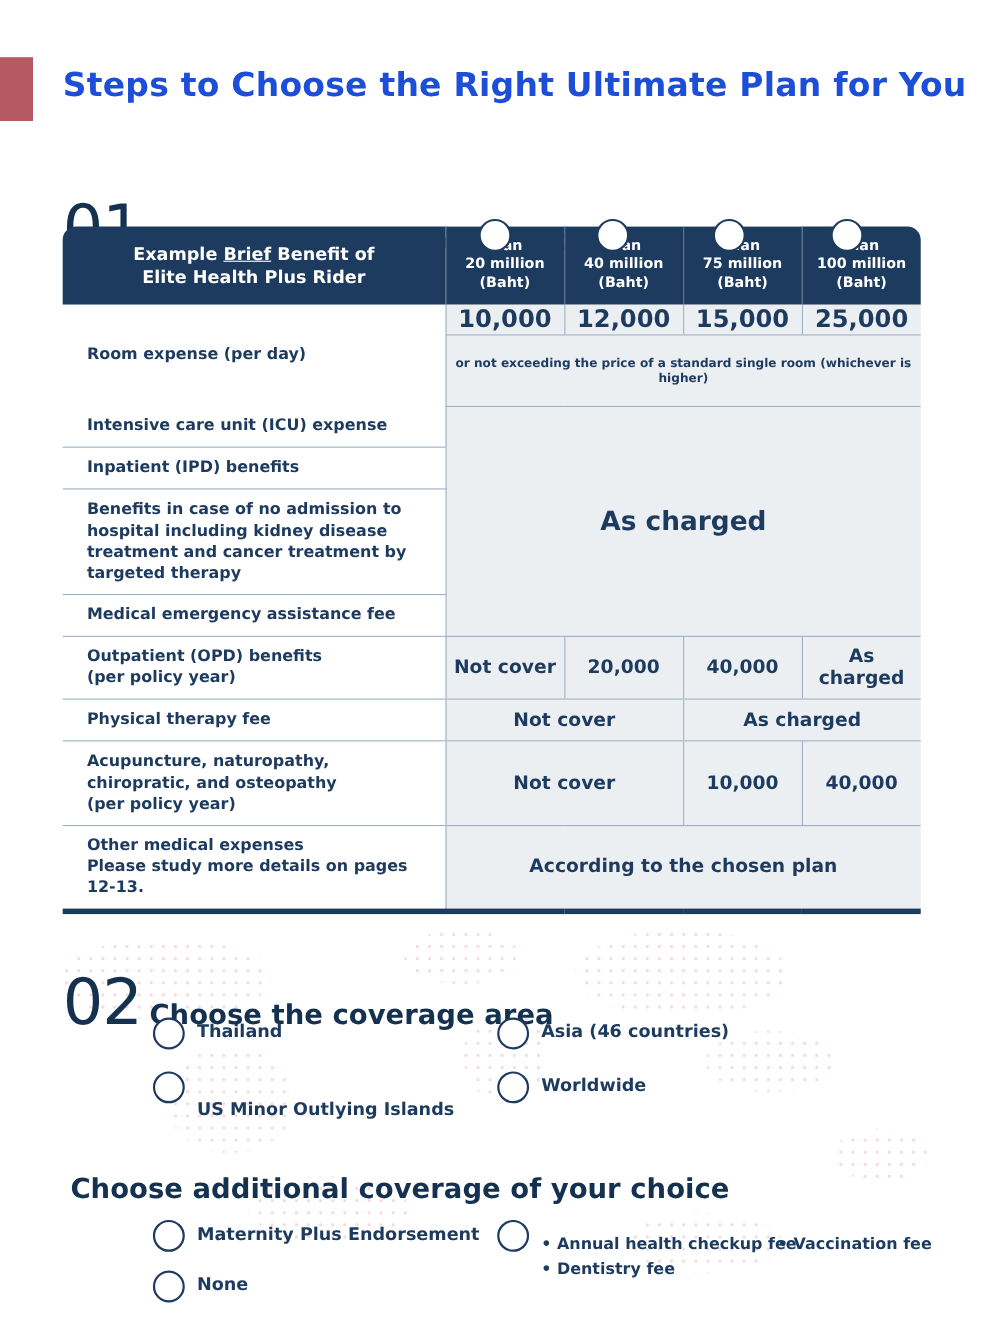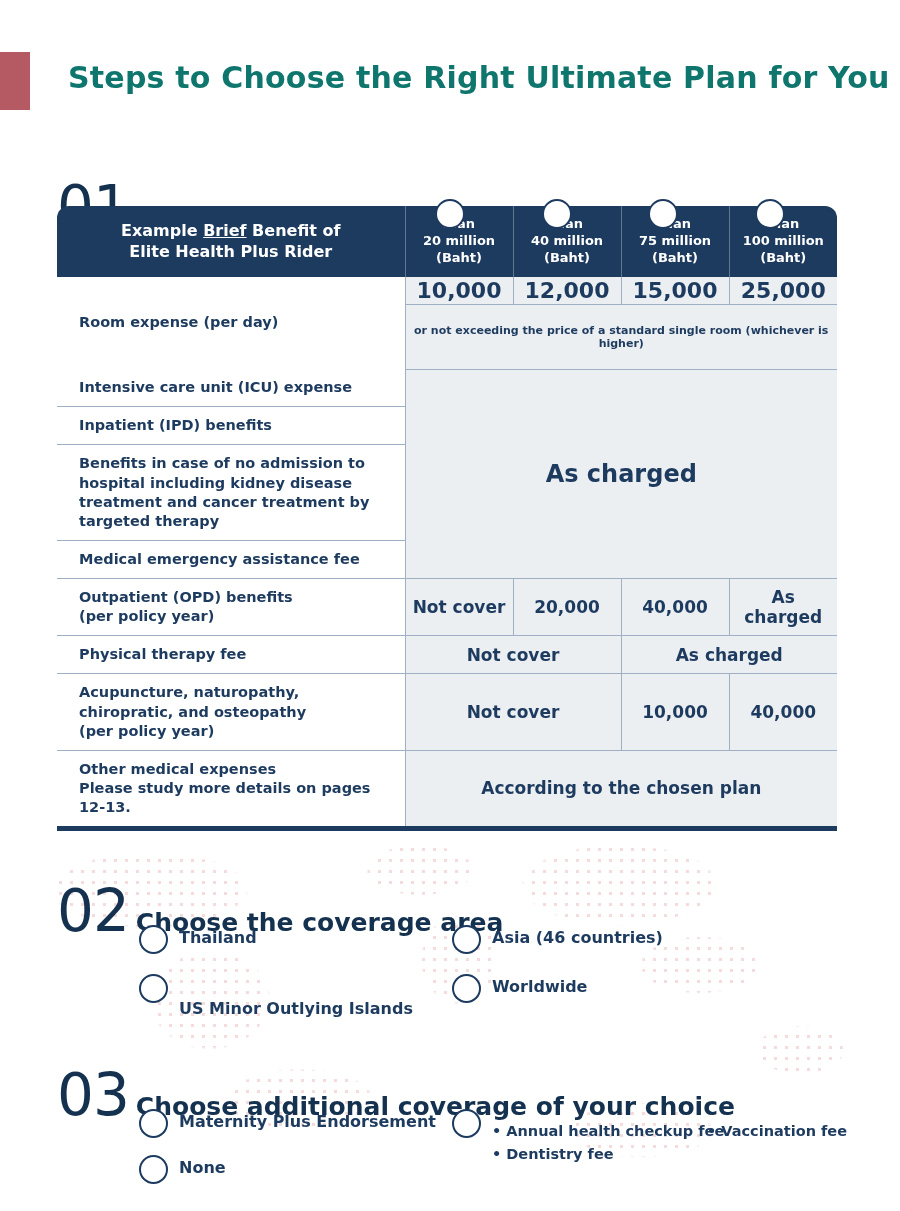--- a/index.html
+++ b/index.html
@@ -37,23 +37,22 @@
       radial-gradient(ellipse 120px 45px at 640px 330px,#000 56%,transparent 62%);
     pointer-events:none;
   }
 
   
   .title-accent{
     position:absolute;left:0;top:52px;width:30px;height:58px;background:#b55a63;
   }
   .page-title{
     position:absolute;left:57px;top:60px;
-    font-size:30px;font-weight:bold;color:#0f766e;letter-spacing:.2px;
+    font-size:30px;font-weight:bold;color:#1d4ed8;letter-spacing:.2px;
     white-space:nowrap;
-    margin-left:11px;
   }
 
   
   .step{position:absolute;display:flex;align-items:baseline;white-space:nowrap;}
   .step .num{font-size:58px;font-weight:normal;color:#14314f;line-height:1;letter-spacing:-1px;}
   .step .cap{font-size:25px;font-weight:bold;color:#14314f;margin-left:7px;}
   #step1{left:57px;top:178px;}
   #step2{left:57px;top:882px;}
   #step3{left:57px;top:1066px;}
 
@@ -261,21 +260,20 @@
     <br>
     <span>US Minor Outlying Islands</span>
   </div>
 </div>
 <div class="opt" style="left:452px;top:952px;">
   <div class="radio"></div>
   <div class="otxt">Worldwide</div>
 </div>
 
 <div class="step" id="step3">
-  <span class="num">03</span>
   <span class="cap">Choose additional coverage of your choice</span>
 </div>
 
 <div class="opt" style="left:139px;top:1087px;">
   <div class="radio"></div>
   <div class="otxt">Maternity Plus Endorsement</div>
 </div>
 <div class="opt" style="left:452px;top:1087px;">
   <div class="radio"></div>
 </div>

